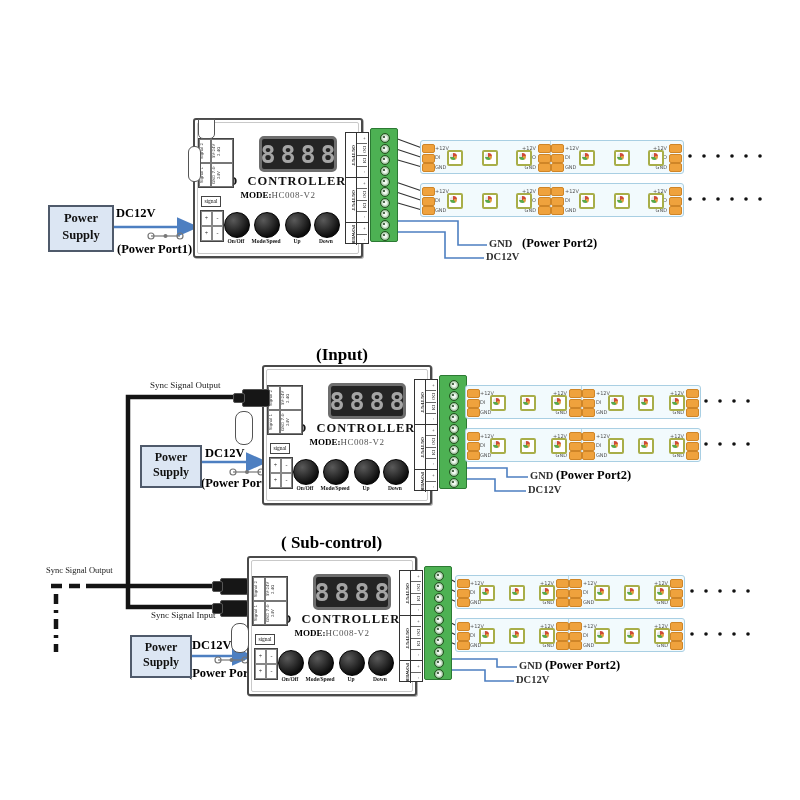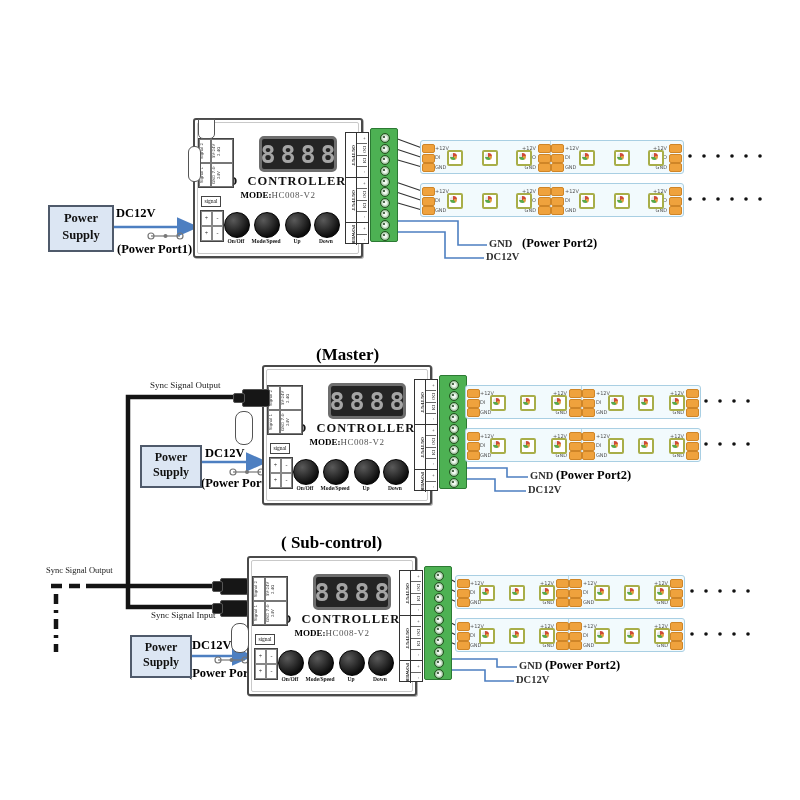--- a/index.html
+++ b/index.html
@@ -535,21 +535,21 @@
       <div class="sl" style="left: 182px; top: 12px; width: 30px; text-align: right;">DO</div>
       <div class="sl" style="left: 182px; top: 21.5px; width: 30px; text-align: right;">GND</div>
       <div class="led" style="left: 23px; top: 9px;"></div>
       <div class="led" style="left: 138px; top: 9px;"></div>
       <div class="led" style="left: 53px; top: 9px;"></div>
       <div class="led" style="left: 168px; top: 9px;"></div>
       <div class="led" style="left: 83px; top: 9px;"></div>
       <div class="led" style="left: 198px; top: 9px;"></div>
     </div>
 
-  <div class="title" style="left:316px;top:345px;">(Master)</div>
+  <div class="title" style="left:316px;top:345px;">(Input)</div>
   <div class="title" style="left:281px;top:533px;">( Sub-control)</div>
 
   <div class="sync-lbl" style="left:150px;top:380px;">Sync Signal Output</div>
   <div class="sync-lbl" style="left:46px;top:565px;font-size:8.5px;">Sync Signal Output</div>
   <div class="sync-lbl" style="left:151px;top:610px;">Sync Signal Input</div>
 
   <div class="ps-box" style="left:48px;top:205px;width:62px;height:40px;font-size:12.5px;line-height:17px;padding-top:3px;">
     <div>Power</div>
     <div>Supply</div>
   </div>

